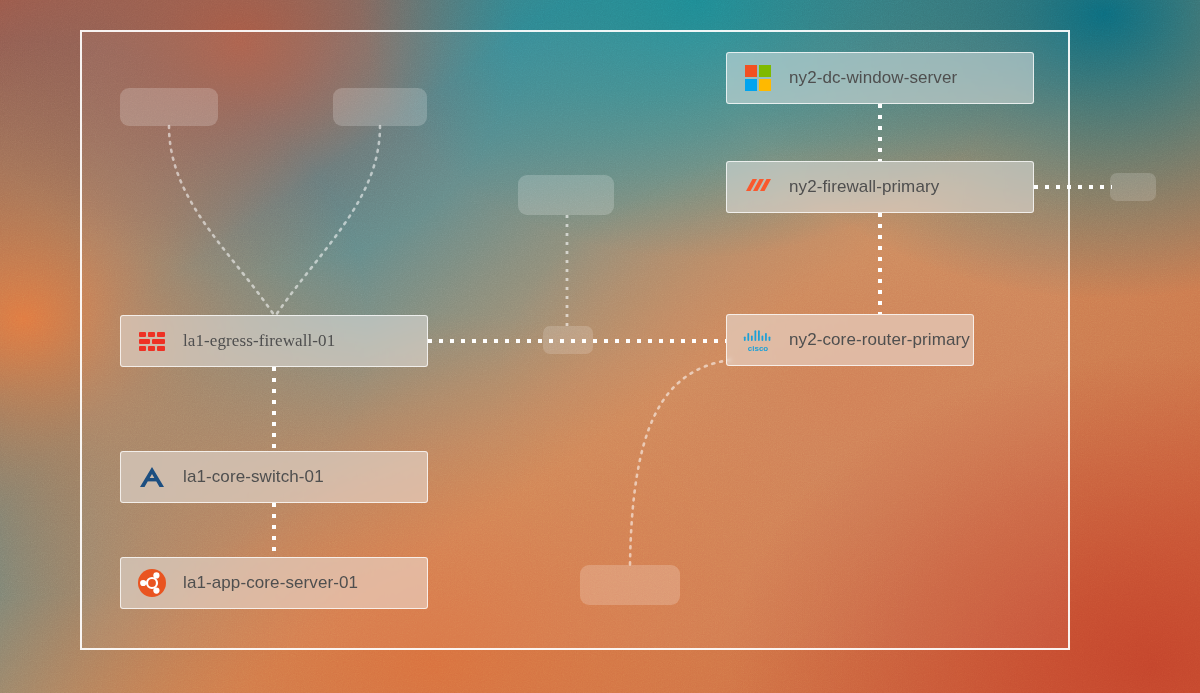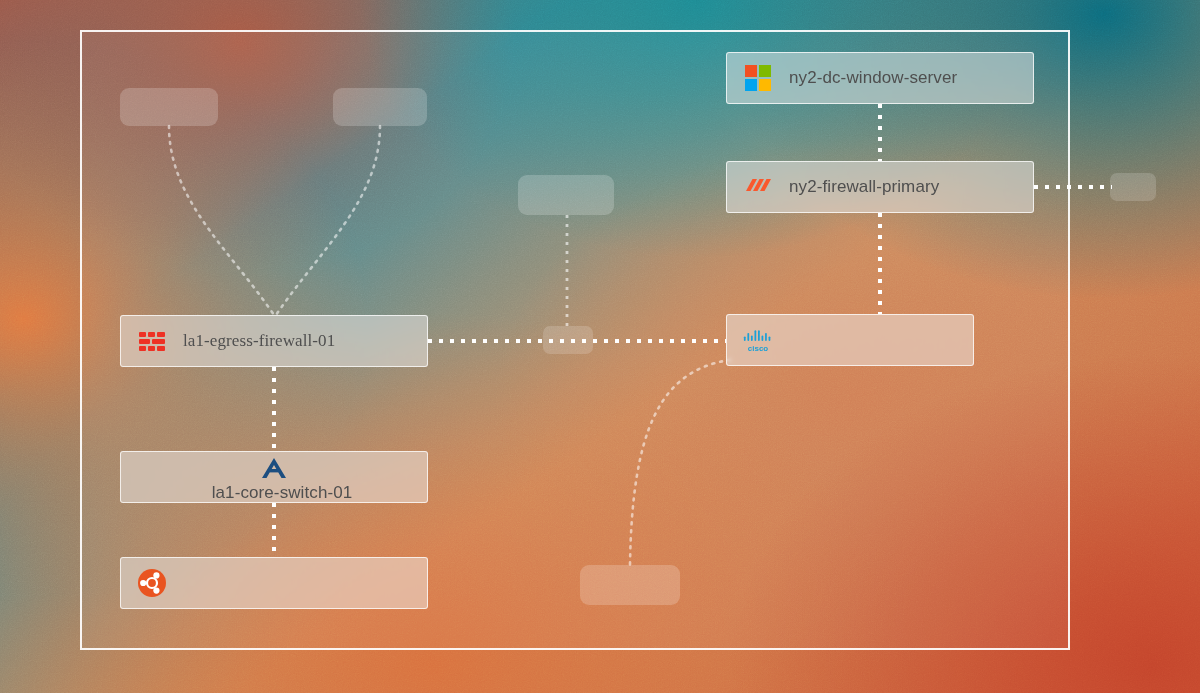--- a/index.html
+++ b/index.html
@@ -64,21 +64,21 @@
     background: rgba(255,255,255,.20);
   }
   .ghost.sm { border-radius: 7px; background: rgba(255,255,255,.17); }
 
   
   .node {
     position: absolute;
     display: flex;
     align-items: center;
     height: 52px;
-    padding: 1px 16px;
+    padding: 16px 16px;
     border: 1px solid rgba(255,255,255,.75);
     background: rgba(240,240,240,.48);
     border-radius: 3px;
     backdrop-filter: blur(2px);
   }
   .node .label {
     margin-left: 16px;
     font-size: 17px;
     letter-spacing: .1px;
     color: #4f4f4f;
@@ -169,48 +169,50 @@
         <rect x="5" y="7" width="2" height="9" rx="1"></rect>
         <rect x="9" y="10" width="2" height="6" rx="1"></rect>
         <rect x="13" y="4" width="2" height="12" rx="1"></rect>
         <rect x="17" y="4" width="2" height="12" rx="1"></rect>
         <rect x="21" y="10" width="2" height="6" rx="1"></rect>
         <rect x="25" y="7" width="2" height="9" rx="1"></rect>
         <rect x="29" y="11" width="2" height="5" rx="1"></rect>
       </g>
       <text x="17" y="27" font-family="Liberation Sans, sans-serif" font-size="9" font-weight="bold" fill="#1ba0d7" text-anchor="middle">cisco</text>
     </svg>
+    <span class="label">ny2-core-router-primary</span>
   </div>
 
   <div class="node" style="left:120px; top:315px; width:308px;font-family:Liberation Serif, serif;">
     <svg class="ico" viewBox="0 0 30 30">
       <g fill="#ee3124">
         <rect x="2" y="6" width="7" height="5" rx="1"></rect>
         <rect x="11" y="6" width="7" height="5" rx="1"></rect>
         <rect x="20" y="6" width="8" height="5" rx="1"></rect>
         <rect x="2" y="13" width="11" height="5" rx="1"></rect>
         <rect x="15" y="13" width="13" height="5" rx="1"></rect>
         <rect x="2" y="20" width="7" height="5" rx="1"></rect>
         <rect x="11" y="20" width="7" height="5" rx="1"></rect>
         <rect x="20" y="20" width="8" height="5" rx="1"></rect>
       </g>
     </svg>
     <span class="label">la1-egress-firewall-01</span>
   </div>
 
-  <div class="node" style="left:120px; top:451px; width:308px;flex-direction:column;">
+  <div class="node" style="left:120px; top:451px; width:308px;">
     <svg class="ico" viewBox="0 0 30 30">
       <path d="M15 5 L27 25 L22.5 25 L15 12 L7.5 25 L3 25 Z" fill="#1c4e80"></path>
       <rect x="10.5" y="16" width="9" height="3.4" fill="#1c4e80"></rect>
     </svg>
     <span class="label">la1-core-switch-01</span>
   </div>
 
   <div class="node" style="left:120px; top:557px; width:308px;">
     <svg class="ico" viewBox="0 0 30 30">
       <circle cx="15" cy="15" r="14" fill="#e95420"></circle>
       <circle cx="15" cy="15" r="5" fill="none" stroke="#ffffff" stroke-width="2.2"></circle>
       <circle cx="6.2" cy="15" r="3.1" fill="#ffffff"></circle>
       <circle cx="19.4" cy="7.4" r="3.1" fill="#ffffff"></circle>
       <circle cx="19.4" cy="22.6" r="3.1" fill="#ffffff"></circle>
     </svg>
+    <span class="label">la1-app-core-server-01</span>
   </div>
 </div>
 
 </body></html>

